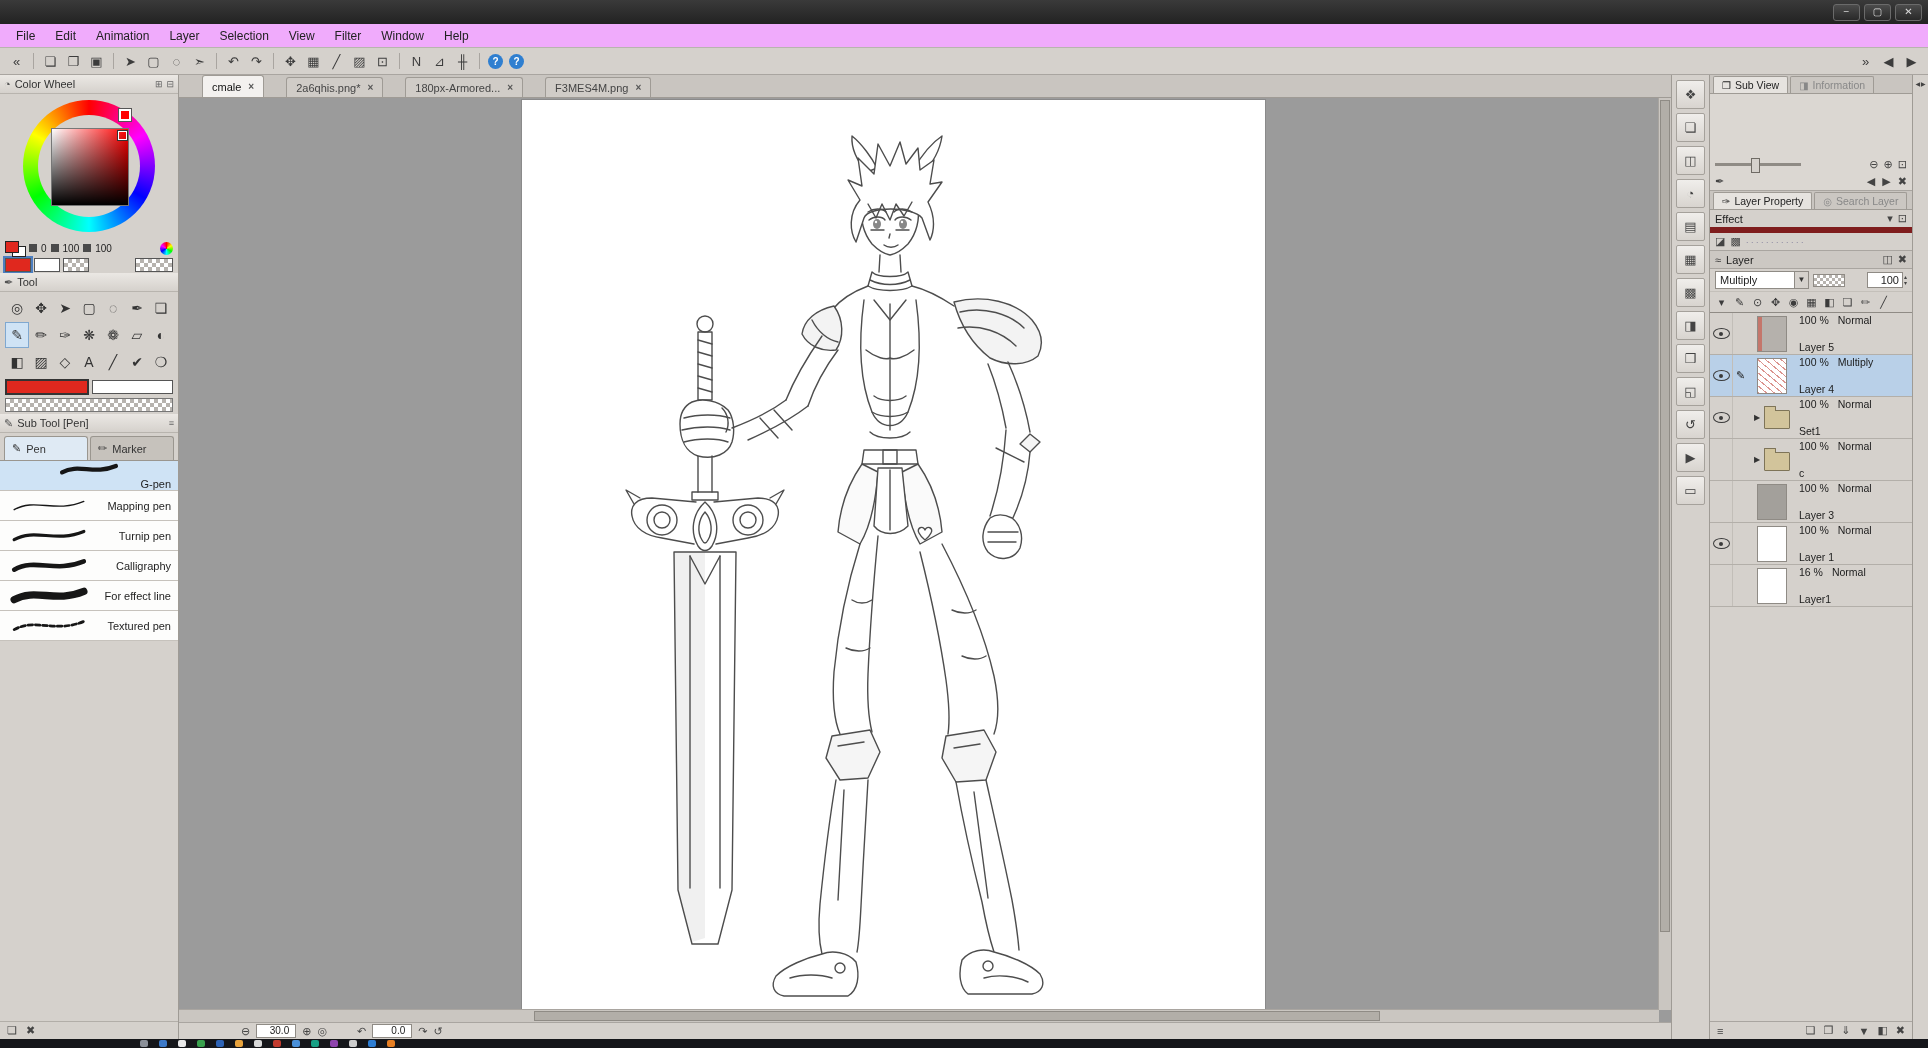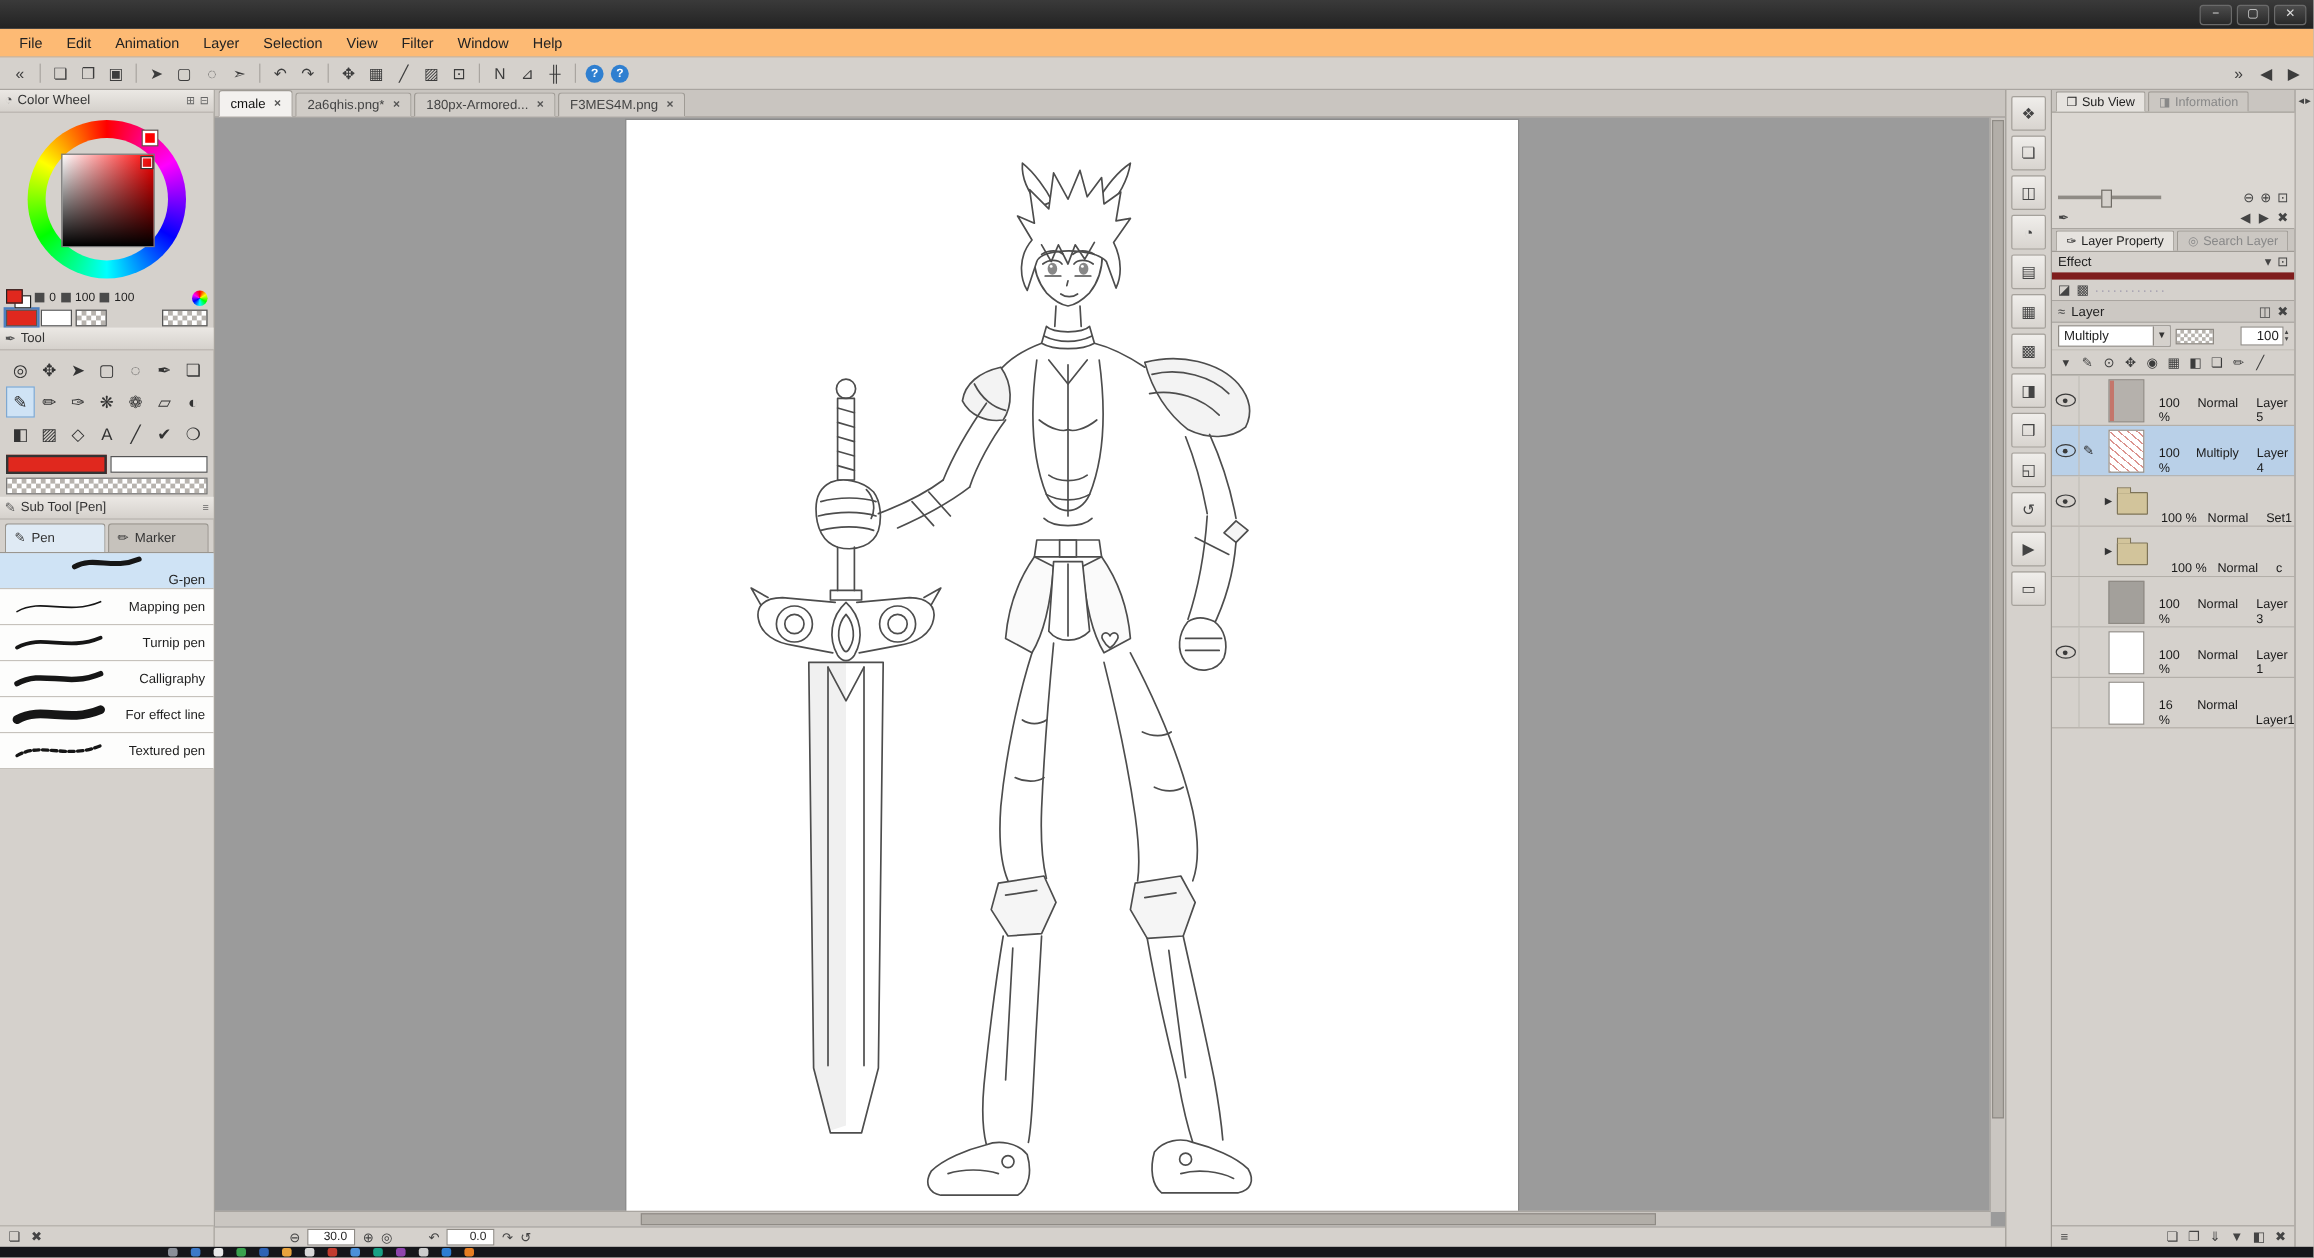--- a/index.html
+++ b/index.html
@@ -9,21 +9,21 @@
 
   
   .titlebar{flex:0 0 24px;height:24px;background:linear-gradient(#3a3a3a,#222);color:#e6e6e6;
             display:flex;align-items:center;position:relative;}
   .titlebar .title{position:absolute;left:0;right:0;text-align:center;font-size:12px;letter-spacing:.2px;}
   .winbtns{margin-left:auto;display:flex;gap:4px;padding-right:6px;z-index:2;}
   .winbtn{width:25px;height:15px;border:1px solid #6a6a6a;border-radius:3px;
           background:linear-gradient(#4c4c4c,#292929);color:#ddd;font-size:10px;line-height:13px;text-align:center;cursor:default;}
 
   
-  .menubar{flex:0 0 23px;display:flex;align-items:center;background:#fdba74;border-bottom:1px solid #b8b4ae;font-size:12px;padding-left:6px;}
+  .menubar{flex:0 0 23px;display:flex;align-items:center;background:#f0abfc;border-bottom:1px solid #b8b4ae;font-size:12px;padding-left:6px;}
   .menu-item{padding:3px 10px;}
   .toolbar{flex:0 0 26px;display:flex;align-items:center;gap:2px;padding:0 6px;border-bottom:1px solid #a9a5a0;background:#d5d1cc;}
   .tbtn{width:21px;height:21px;display:flex;align-items:center;justify-content:center;font-size:13px;color:#3c3c3c;}
   .tbtn.help{background:#2f7fd0;color:#fff;border-radius:50%;width:15px;height:15px;font-size:10px;font-weight:bold;margin:0 2px;}
   .tsep{width:1px;height:16px;background:#a9a5a0;margin:0 4px;}
   .tspacer{flex:1;}
 
   
   .main{flex:1;display:flex;min-height:0;}
 
@@ -77,21 +77,21 @@
   .brush svg{width:84px;height:22px;}
   .brush .bname{margin-left:auto;color:#1e1e1e;}
 
   .left-fill{flex:1;background:#d5d1cc;}
   .panel-footer{flex:0 0 17px;height:17px;display:flex;align-items:center;gap:9px;padding:0 7px;border-top:1px solid #b2aea8;font-size:11px;color:#444;}
 
   
   .center{flex:1;display:flex;flex-direction:column;min-width:0;}
   .doc-tabs{flex:0 0 22px;height:22px;display:flex;align-items:flex-end;background:#c9c5c0;border-bottom:1px solid #9f9b95;padding-left:3px;gap:2px;}
   .dtab{height:19px;display:flex;align-items:center;gap:7px;padding:0 9px;font-size:11px;background:#d0ccc7;
-        border:1px solid #9f9b95;border-bottom:none;border-radius:3px 3px 0 0;color:#444;}
+        border:1px solid #9f9b95;border-bottom:none;border-radius:3px 3px 0 0;color:#444;margin-left:20px;}
   .dtab.active{background:#f3f1ef;height:21px;color:#111;}
   .dtab .x{font-size:10px;color:#555;font-weight:bold;}
   .viewport{flex:1;position:relative;background:#9b9b9b;overflow:hidden;}
   .canvas{position:absolute;left:343px;top:2px;width:743px;height:910px;background:#fff;box-shadow:0 0 0 1px #8a8a8a;}
   .canvas svg{width:743px;height:910px;display:block;}
   .vscroll{position:absolute;right:0;top:0;bottom:12px;width:12px;background:#cac6c1;border-left:1px solid #a9a5a0;}
   .vscroll .thumb{position:absolute;left:1px;right:1px;top:2px;height:91%;background:#b2aea8;border:1px solid #8f8b85;}
   .hscroll{position:absolute;left:0;right:12px;bottom:0;height:12px;background:#cac6c1;border-top:1px solid #a9a5a0;}
   .hscroll .thumb{position:absolute;top:1px;bottom:1px;left:24%;width:57%;background:#b2aea8;border:1px solid #8f8b85;}
   .statusbar{flex:0 0 16px;height:16px;display:flex;align-items:center;gap:6px;font-size:10px;background:#d5d1cc;
@@ -144,21 +144,21 @@
   .lr-edit{width:15px;flex:0 0 15px;display:flex;align-items:center;justify-content:center;font-size:11px;color:#222;}
   .lr-thumbwrap{width:48px;flex:0 0 48px;display:flex;align-items:center;justify-content:center;gap:2px;}
   .expander{font-size:8px;color:#333;width:8px;}
   .thumb-box{width:28px;height:34px;border:1px solid #8f8b85;background:#fff;}
   .thumb-redgray{background:linear-gradient(90deg,#c4766b 0 4px,#b5b1ac 4px);}
   .thumb-sketch{background-color:#fff;background-image:repeating-linear-gradient(40deg,rgba(190,60,50,.55) 0 1px,transparent 1px 5px);}
   .thumb-gray{background:#a3a09b;}
   .thumb-white{background:#fff;}
   .folder-icon{width:24px;height:17px;position:relative;background:#d2c49b;border:1px solid #7e7458;border-radius:1px;margin-top:4px;}
   .folder-icon::before{content:"";position:absolute;top:-5px;left:-1px;width:10px;height:4px;background:#d2c49b;border:1px solid #7e7458;border-bottom:none;border-radius:1px 1px 0 0;}
-  .lr-text{flex:1;display:flex;flex-direction:row;justify-content:center;font-size:10.5px;gap:15px;padding-left:3px;color:#1b1b1b;align-items:flex-end;}
+  .lr-text{flex:1;display:flex;flex-direction:column;justify-content:center;font-size:10.5px;gap:15px;padding-left:3px;color:#1b1b1b;}
   .lr-line1{display:flex;gap:9px;}
   .rp-fill{flex:1;}
   .rp-footer{flex:0 0 17px;height:17px;display:flex;align-items:center;gap:8px;padding:0 7px;border-top:1px solid #a9a5a0;font-size:11px;color:#444;}
   .rp-footer .fspacer{flex:1;}
 
   
   .far-right{flex:0 0 15px;width:15px;border-left:1px solid #9f9b95;background:#d5d1cc;display:flex;flex-direction:column;align-items:center;padding-top:5px;}
   .fr-arrows{display:flex;gap:1px;font-size:6px;color:#444;}
   .taskbar{flex:0 0 9px;height:9px;background:#15161a;display:flex;align-items:flex-start;gap:11px;padding-left:140px;}
   .tb-ico{width:8px;height:7px;border-radius:2px;margin-top:1px;}

